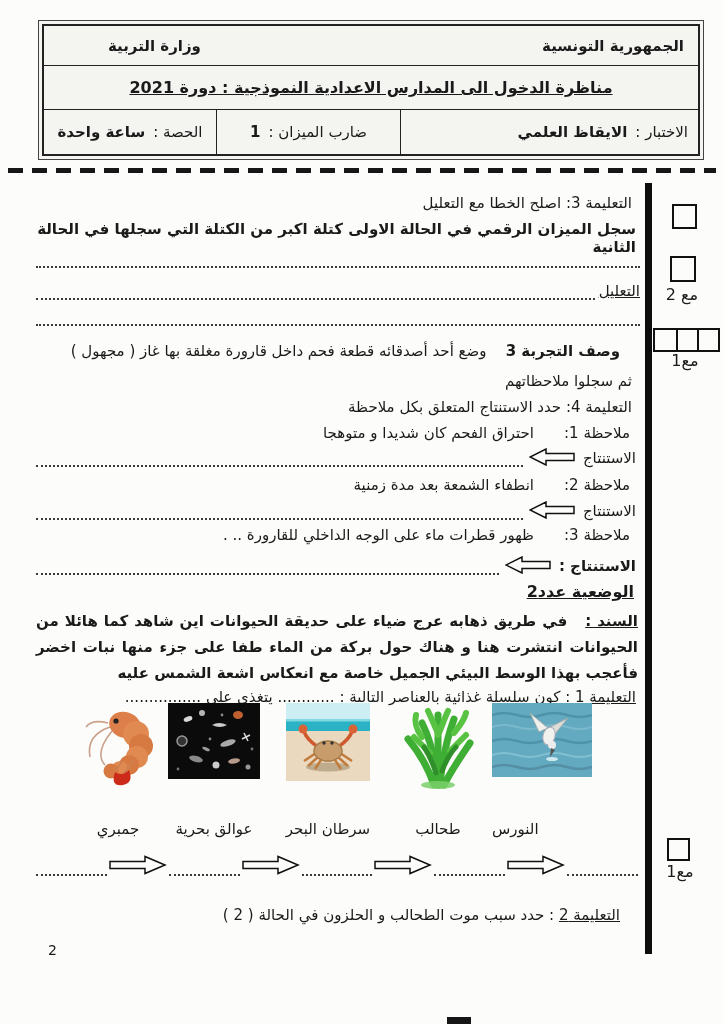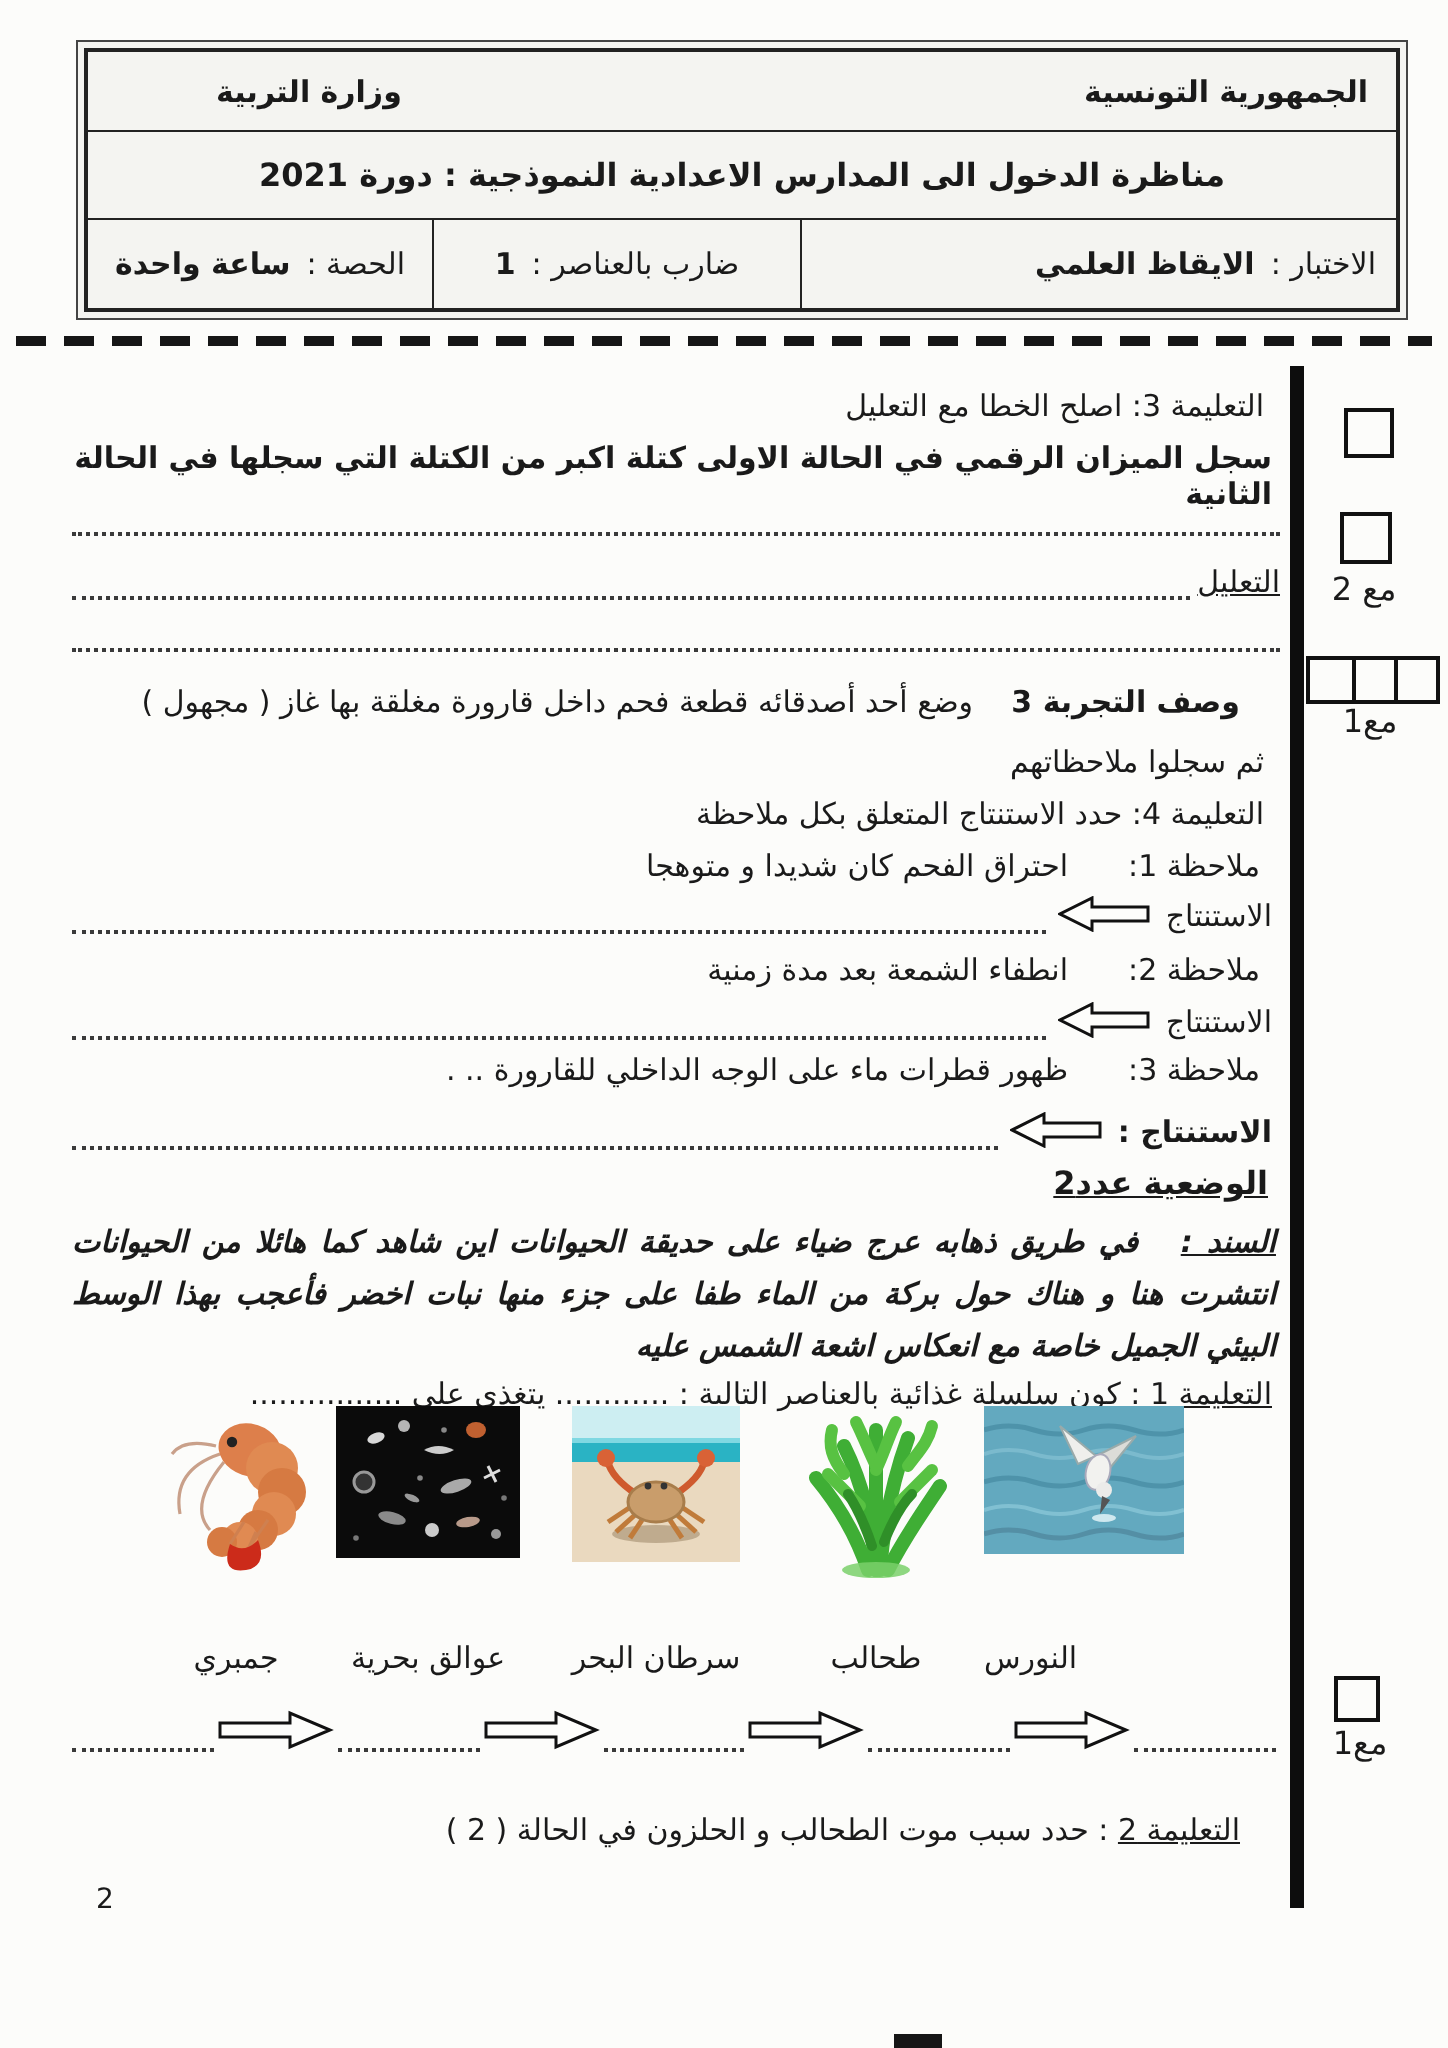--- a/index.html
+++ b/index.html
@@ -13,21 +13,21 @@
   
   .hdr-outer {
     position: absolute; left: 38px; top: 20px; width: 666px; height: 140px;
     border: 1.5px solid #444; padding: 3px; background: #f4f4f1;
   }
   .hdr-inner { width: 100%; height: 100%; border: 2px solid #222; display: flex; flex-direction: column; }
   .h-row1 { height: 40px; display: flex; justify-content: space-between; align-items: center;
             border-bottom: 1.5px solid #222; padding: 0 14px; font-weight: bold; font-size: 15px; }
   .h-row1 .ministry { margin-left: 50px; }
   .h-row2 { height: 44px; display: flex; align-items: center; justify-content: center;
-            border-bottom: 1.5px solid #222; font-weight: bold; font-size: 16px; }
+            border-bottom: 1.5px solid #222; font-weight: bold; font-size: 16px; text-decoration: underline; }
   .h-row3 { flex: 1; display: grid; grid-template-columns: 298px 184px 1fr; font-size: 15px; }
   .h-cell { display: flex; align-items: center; padding: 0 10px; }
   .h-cell.c1 { border-left: 1.5px solid #222; }
   .h-cell.c2 { border-left: 1.5px solid #222; justify-content: center; }
   .h-cell.c3 { justify-content: center; }
   .bold { font-weight: bold; }
   .val-gap { margin-right: 8px; }
   
   .dashes {
     position: absolute; left: 8px; top: 168px; width: 708px; height: 5px;
@@ -63,21 +63,21 @@
   .i4 { top: 210px; padding-right: 8px; }
   .obsrow { display: flex; padding-right: 10px; }
   .obsrow .obslabel { margin-left: 30px; white-space: nowrap; }
   .obs1 { top: 236px; } .obs2 { top: 288px; } .obs3 { top: 338px; }
   .conrow { display: flex; align-items: flex-end; padding-right: 4px; }
   .conrow .w { white-space: nowrap; }
   .conrow svg { margin: 0 8px 1px 6px; flex: none; }
   .conrow .dotline { flex: 1; height: 16px; }
   .con1 { top: 260px; } .con2 { top: 313px; } .con3 { top: 368px; font-weight: bold; }
   .sit-title { top: 394px; font-weight: bold; text-decoration: underline; font-size: 16px; padding-right: 6px; }
-  .sanad { top: 420px; font-weight: bold; font-style: italic; text-align: justify; line-height: 26px; padding-right: 2px; }
+  .sanad { top: 420px; font-weight: bold; text-align: justify; line-height: 26px; padding-right: 2px; }
   .sanad .slabel { text-decoration: underline; }
   .i1 { top: 500px; display: flex; padding-right: 4px; }
   .i1 .ilabel, .i2 .ilabel { text-decoration: underline; white-space: nowrap; }
   
   .fig { position: absolute; top: 703px; height: 135px; display: flex; flex-direction: column;
          align-items: center; justify-content: flex-end; }
   .fig .imgwrap { margin-bottom: auto; margin-top: 0; line-height: 0; }
   .fig .cap { font-size: 15px; margin-top: 6px; }
   .f-seagull { left: 492px; width: 118px; align-items: flex-end; }
   .f-algae   { left: 382px; width: 112px; }
@@ -107,21 +107,21 @@
       </div>
       <div class="h-row2">
         <span>مناظرة الدخول الى المدارس الاعدادية النموذجية : دورة 2021</span>
       </div>
       <div class="h-row3">
         <div class="h-cell c1">
           <span>الاختبار :</span>
           <span class="bold val-gap">الايقاظ العلمي</span>
         </div>
         <div class="h-cell c2">
-          <span>ضارب بالعناصر :</span>
+          <span>ضارب الميزان :</span>
           <span class="bold val-gap">1</span>
         </div>
         <div class="h-cell c3">
           <span>الحصة :</span>
           <span class="bold val-gap">ساعة واحدة</span>
         </div>
       </div>
     </div>
   </div>
 

